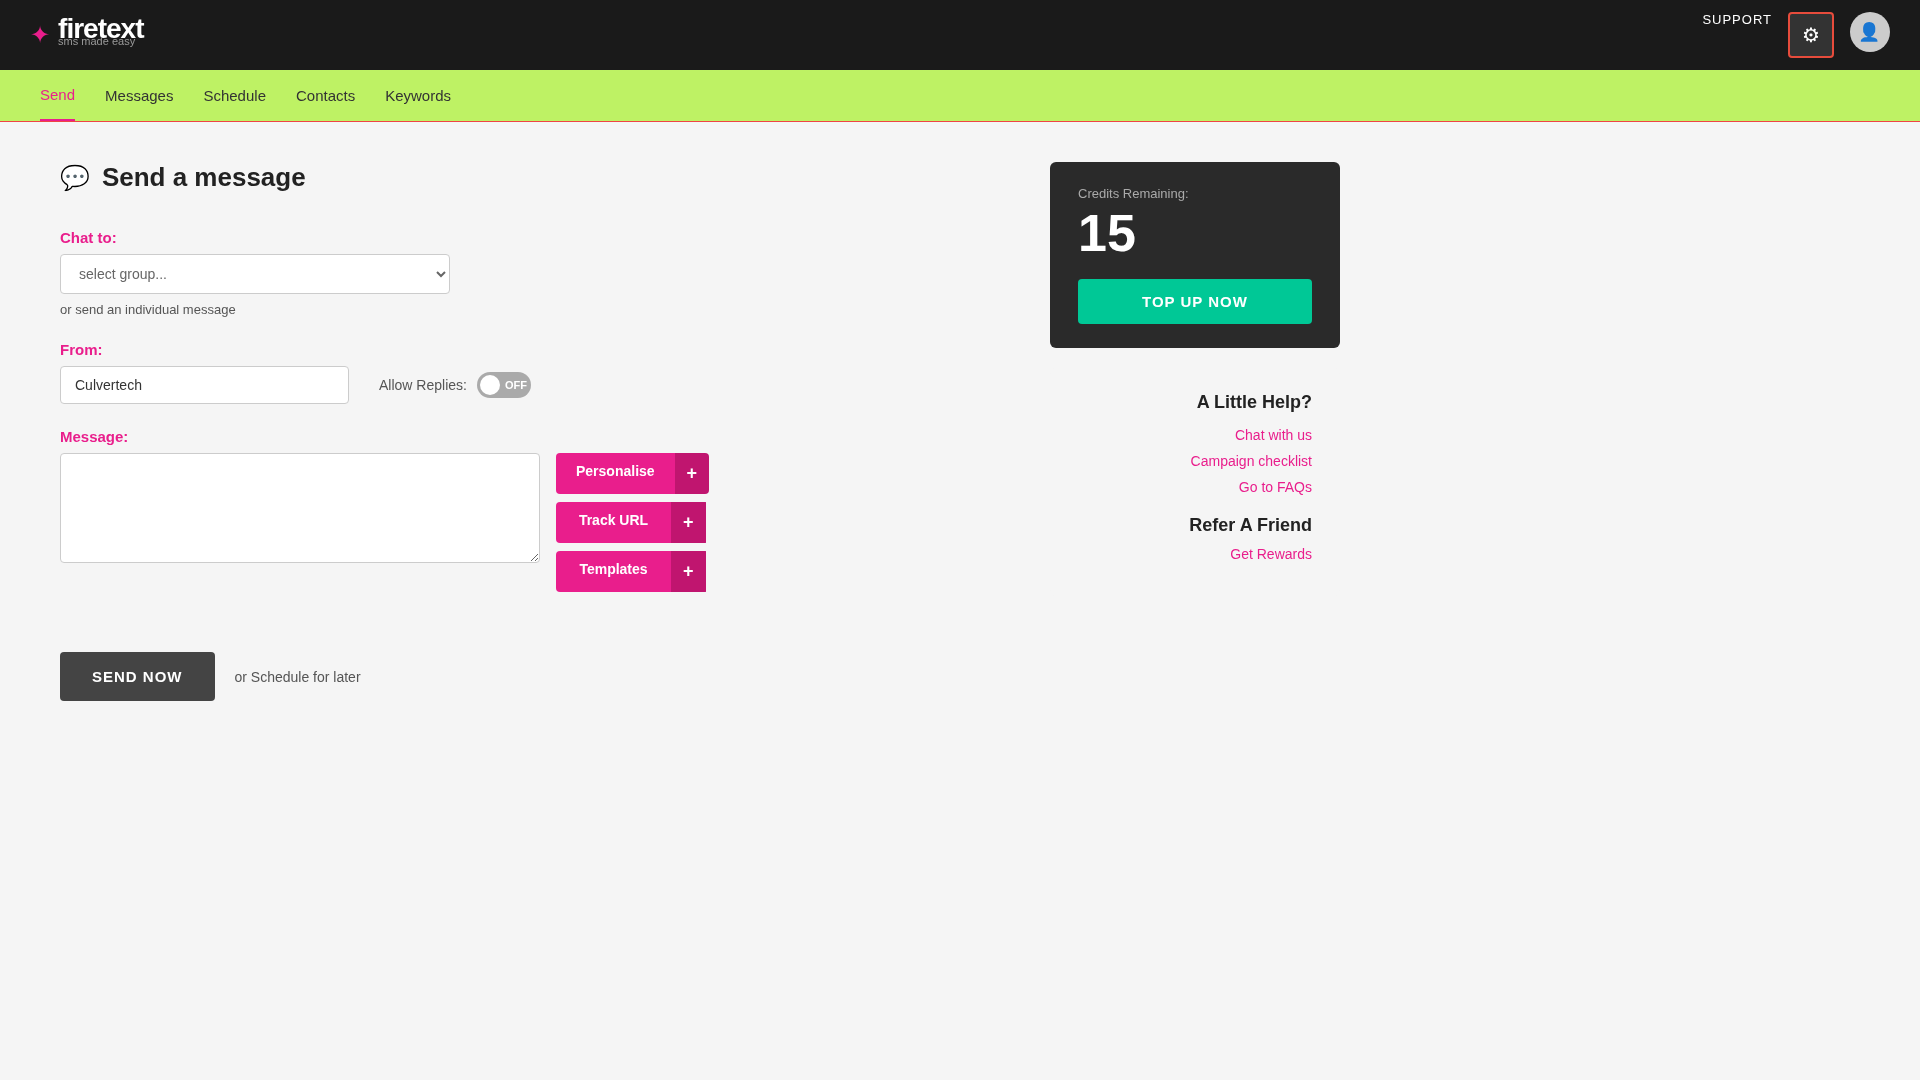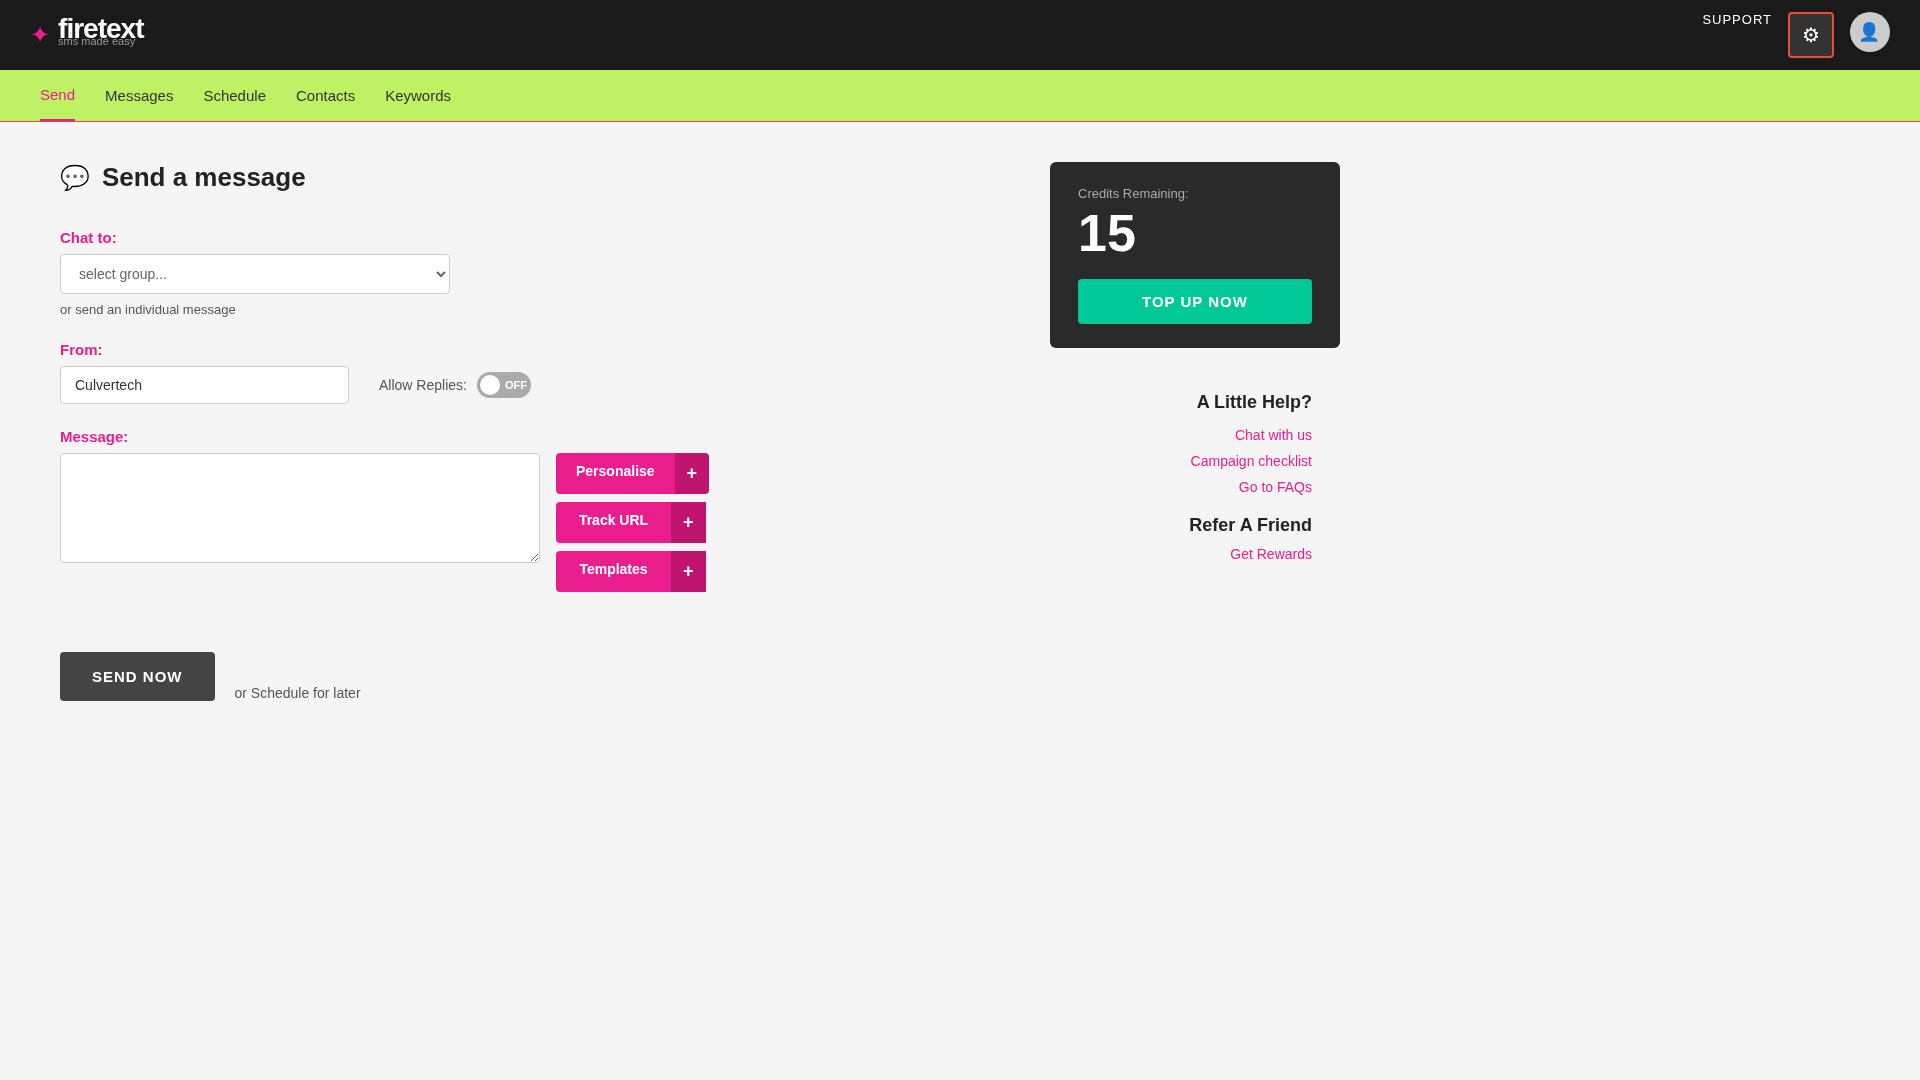--- a/index.html
+++ b/index.html
@@ -249,21 +249,21 @@
       margin-top: 8px;
     }
     .char-count span {
       font-weight: bold;
     }
 
     
     .send-row {
       margin-top: 60px;
       display: flex;
-      align-items: flex-end;
+      align-items: center;
       gap: 20px;
     }
     .send-btn {
       background: #444;
       color: white;
       font-size: 15px;
       font-weight: bold;
       letter-spacing: 1px;
       padding: 16px 32px;
       border: none;

